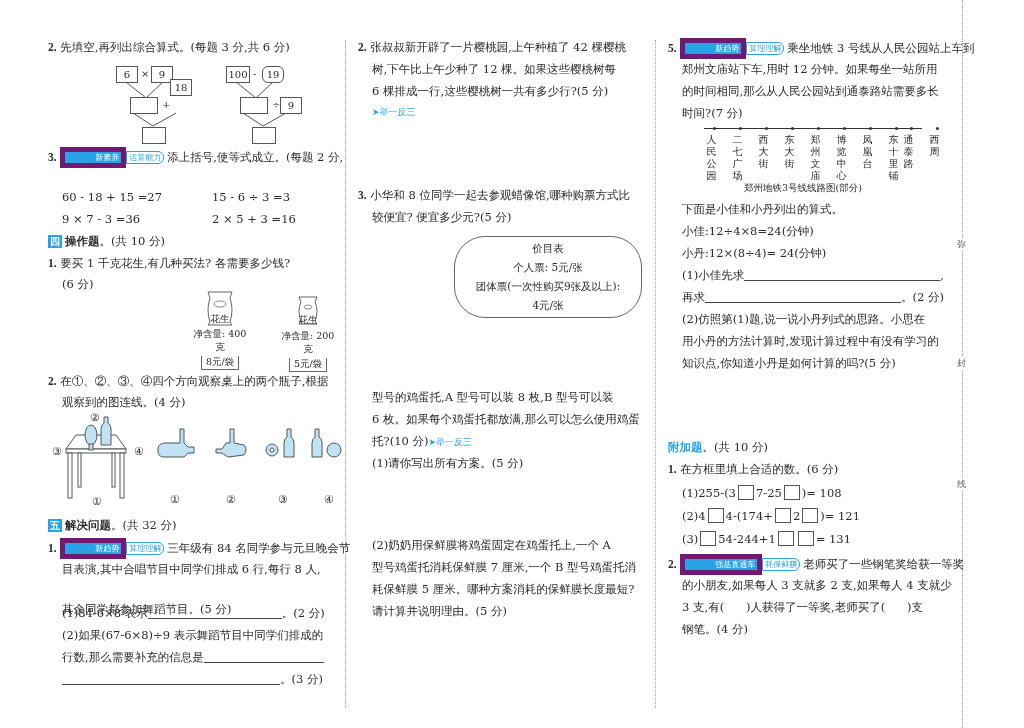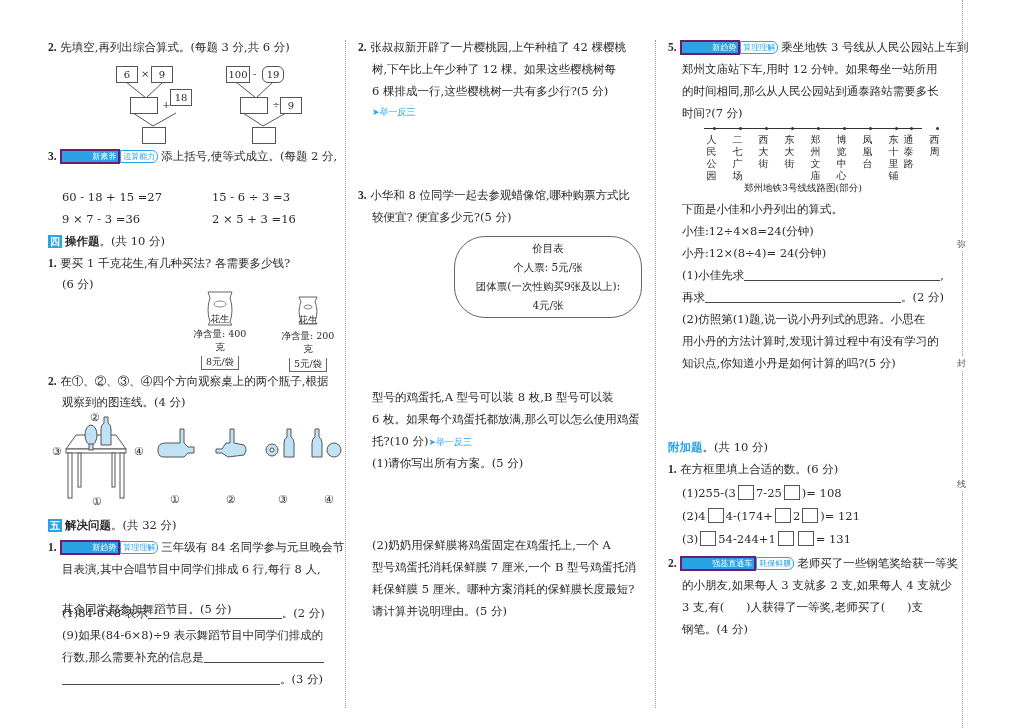--- a/index.html
+++ b/index.html
@@ -8,21 +8,21 @@
   .col{position:absolute;top:0;height:728px;}
   .col1{left:48px;width:290px;}
   .col2{left:358px;width:290px;}
   .col3{left:668px;width:284px;}
   .sep{position:absolute;top:40px;bottom:20px;width:0;border-left:1.5px dotted #9a9a9a;}
   .line{position:absolute;left:0;right:0;white-space:nowrap;line-height:18px;}
   .qn{font-weight:bold;font-family:"Liberation Serif",serif;}
   .ind{padding-left:14px;}
   .tag{display:inline-block;font-family:"DejaVu Sans",sans-serif;font-size:8px;line-height:11px;
        padding:0 2px;vertical-align:1px;}
-  .tag-a{background:#2aa3e6;color:#fff;border:2px solid #701a75;padding-left:30px;}
+  .tag-a{background:#2aa3e6;color:#fff;border:5px solid #701a75;padding-left:30px;}
   .tag-b{background:#fff;color:#2aa3e6;border:1px solid #2aa3e6;border-radius:0 6px 6px 0;margin-right:3px;}
   .sec-num{display:inline-block;background:#2aa3e6;color:#fff;font-family:"DejaVu Sans",sans-serif;
            font-size:10px;line-height:13px;width:14px;text-align:center;margin-right:3px;font-weight:bold;}
   .sec-title{font-family:"DejaVu Sans",sans-serif;font-weight:bold;font-size:11.5px;}
   .blue-link{color:#2aa3e6;font-family:"DejaVu Sans",sans-serif;font-size:9px;}
   .blank{display:inline-block;border-bottom:1px solid #444;vertical-align:-2px;}
   .fbox{display:inline-block;width:14px;height:13px;border:1px solid #555;vertical-align:-3px;margin:0 2px;}
   .box{position:absolute;border:1px solid #555;height:15px;text-align:center;line-height:15px;font-size:10px;background:#fff;}
   .op{position:absolute;font-size:10px;line-height:15px;}
   .price{position:absolute;border:1px solid #666;border-radius:3px;text-align:center;line-height:19px;font-size:10.5px;}
@@ -54,21 +54,21 @@
     <div class="op" style="left:93px;top:66px;">×</div>
     <div class="box" style="left:103px;top:66px;width:20px;">9</div>
     <svg style="position:absolute;left:60px;top:80px;" width="90" height="80">
       <line x1="18" y1="2" x2="38" y2="18" stroke="#555"></line>
         <line x1="55" y1="2" x2="38" y2="18" stroke="#555"></line>
       <line x1="25" y1="33" x2="45" y2="46" stroke="#555"></line>
         <line x1="68" y1="33" x2="45" y2="46" stroke="#555"></line>
     </svg>
     <div class="box" style="left:82px;top:97px;width:26px;"></div>
     <div class="op" style="left:114px;top:97px;">+</div>
-    <div class="box" style="left:122px;top:89px;width:20px;">18</div>
+    <div class="box" style="left:122px;top:79px;width:20px;">18</div>
     <div class="box" style="left:94px;top:127px;width:22px;"></div>
   </div>
 
   <div>
     <div class="box" style="left:178px;top:66px;width:22px;">100</div>
     <div class="op" style="left:205px;top:66px;">-</div>
     <div class="box" style="left:214px;top:66px;width:20px;border-radius:6px;">19</div>
     <svg style="position:absolute;left:170px;top:80px;" width="90" height="80">
       <line x1="18" y1="2" x2="38" y2="18" stroke="#555"></line>
         <line x1="55" y1="2" x2="38" y2="18" stroke="#555"></line>
@@ -159,21 +159,21 @@
   </div>
   <div class="line" style="top:538px;">
     <span class="qn">1.</span>
     <span class="tag tag-a">新趋势</span><span class="tag tag-b">算理理解</span><span>三年级有 84 名同学参与元旦晚会节</span>
   </div>
   <div class="line ind" style="top:560px;">目表演,其中合唱节目中同学们排成 6 行,每行 8 人,</div>
   <div class="line ind" style="top:600px;">其余同学都参加舞蹈节目。(5 分)</div>
   <div class="line ind" style="top:604px;">
     <span>(1)84-6×8 表示</span><span class="blank" style="width:134px;"></span><span>。(2 分)</span>
   </div>
-  <div class="line ind" style="top:626px;">(9)如果(84-6×8)÷9 表示舞蹈节目中同学们排成的</div>
+  <div class="line ind" style="top:626px;">(2)如果(67-6×8)÷9 表示舞蹈节目中同学们排成的</div>
   <div class="line ind" style="top:648px;">
     <span>行数,那么需要补充的信息是</span><span class="blank" style="width:120px;"></span>
   </div>
   <div class="line ind" style="top:670px;">
     <span class="blank" style="width:218px;"></span><span>。(3 分)</span>
   </div>
 </div>
 
 <div class="col col2">
   <div class="line" style="top:38px;">

